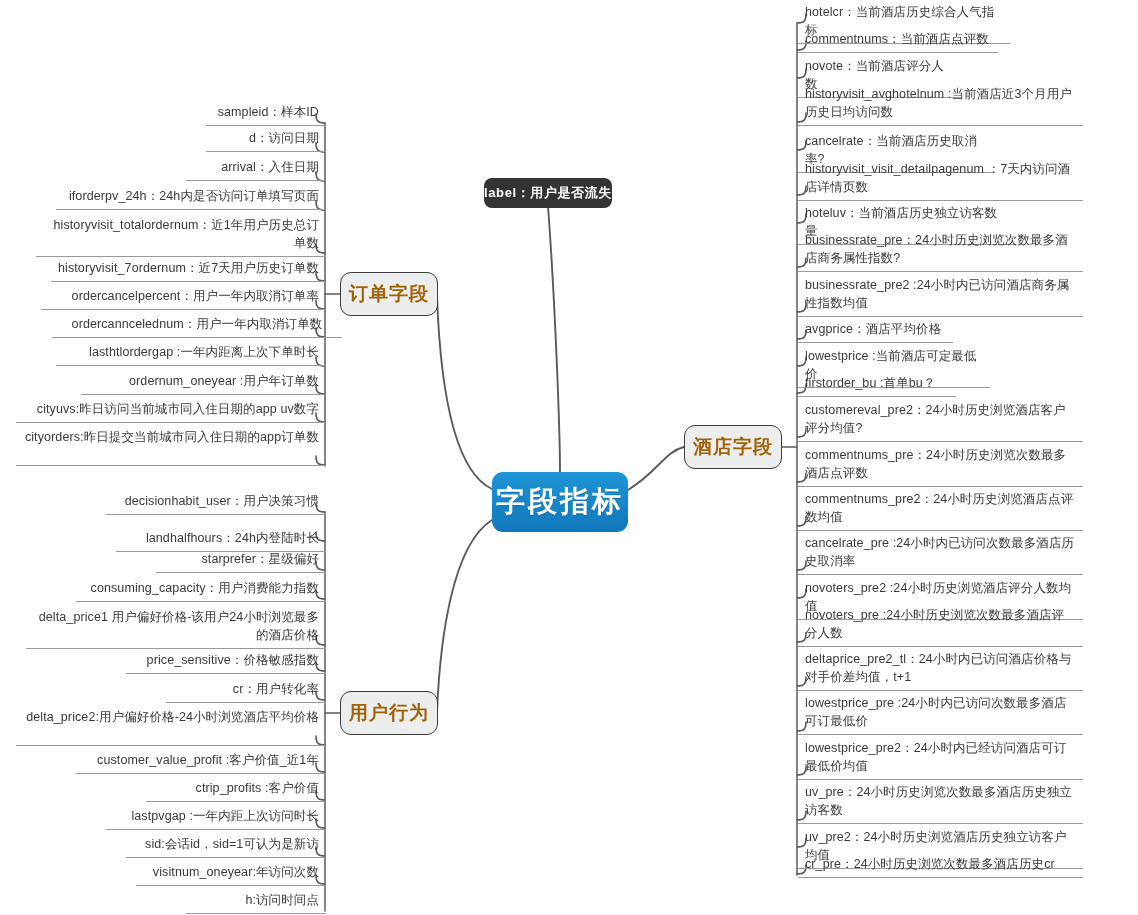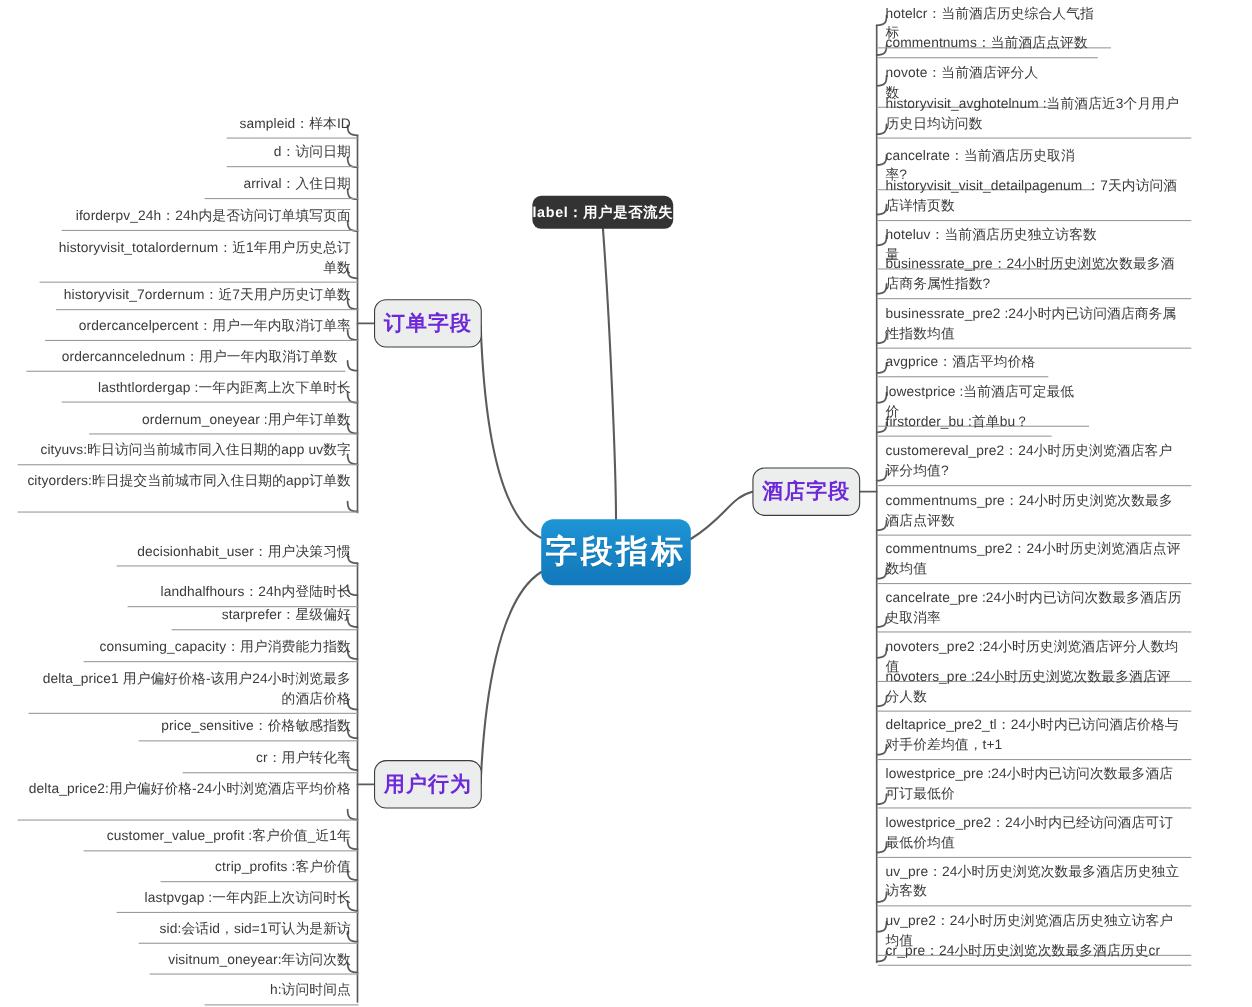--- a/index.html
+++ b/index.html
@@ -40,21 +40,21 @@
   .leaf.left  { text-align: right; }
   .leaf.right { text-align: left;  }
 
   
   .branch {
     position: absolute;
     box-sizing: border-box;
     background: #eceded;
     border: 1.6px solid #3d3d3d;
     border-radius: 11px;
-    color: #6d28d9;
+    color: #a16207;
     font-size: 19px;
     font-weight: bold;
     letter-spacing: 1px;
     display: flex;
     align-items: center;
     justify-content: center;
     z-index: 6;
   }
 
   
@@ -188,21 +188,21 @@
   </div>
 
   <div id="order-leaves">
       <div class="leaf left" style="left: 206px; top: 100px; width: 120px; min-height: 23px;"><span>sampleid：样本ID</span></div>
       <div class="leaf left" style="left: 206px; top: 126px; width: 120px; min-height: 23px;"><span>d：访问日期</span></div>
       <div class="leaf left" style="left: 186px; top: 155px; width: 140px; min-height: 23px;"><span>arrival：入住日期</span></div>
       <div class="leaf left" style="left: 56px; top: 184px; width: 270px; min-height: 23px;"><span>iforderpv_24h：24h内是否访问订单填写页面</span></div>
       <div class="leaf left" style="left: 36px; top: 213px; width: 290px; min-height: 41px;"><span>historyvisit_totalordernum：近1年用户历史总订单数</span></div>
       <div class="leaf left" style="left: 51px; top: 256px; width: 275px; min-height: 23px;"><span>historyvisit_7ordernum：近7天用户历史订单数</span></div>
       <div class="leaf left" style="left: 41px; top: 284px; width: 285px; min-height: 23px;"><span>ordercancelpercent：用户一年内取消订单率</span></div>
-      <div class="leaf left" style="left: 24px; top: 312px; width: 290px; min-height: 23px;"><span>ordercanncelednum：用户一年内取消订单数</span></div>
+      <div class="leaf left" style="left: 52px; top: 312px; width: 290px; min-height: 23px; text-align: center;"><span>ordercanncelednum：用户一年内取消订单数</span></div>
       <div class="leaf left" style="left: 56px; top: 340px; width: 270px; min-height: 23px;"><span>lasthtlordergap :一年内距离上次下单时长</span></div>
       <div class="leaf left" style="left: 81px; top: 369px; width: 245px; min-height: 23px;"><span>ordernum_oneyear :用户年订单数</span></div>
       <div class="leaf left" style="left: 16px; top: 397px; width: 310px; min-height: 23px;"><span>cityuvs:昨日访问当前城市同入住日期的app uv数字</span></div>
       <div class="leaf left" style="left: 16px; top: 425px; width: 310px; min-height: 41px;"><span>cityorders:昨日提交当前城市同入住日期的app订单数</span></div>
     </div>
   <div id="behavior-leaves">
       <div class="leaf left" style="left: 106px; top: 489px; width: 220px; min-height: 23px;"><span>decisionhabit_user：用户决策习惯</span></div>
       <div class="leaf left" style="left: 116px; top: 526px; width: 210px; min-height: 23px;"><span>landhalfhours：24h内登陆时长</span></div>
       <div class="leaf left" style="left: 156px; top: 547px; width: 170px; min-height: 23px;"><span>starprefer：星级偏好</span></div>
       <div class="leaf left" style="left: 76px; top: 576px; width: 250px; min-height: 23px;"><span>consuming_capacity：用户消费能力指数</span></div>

